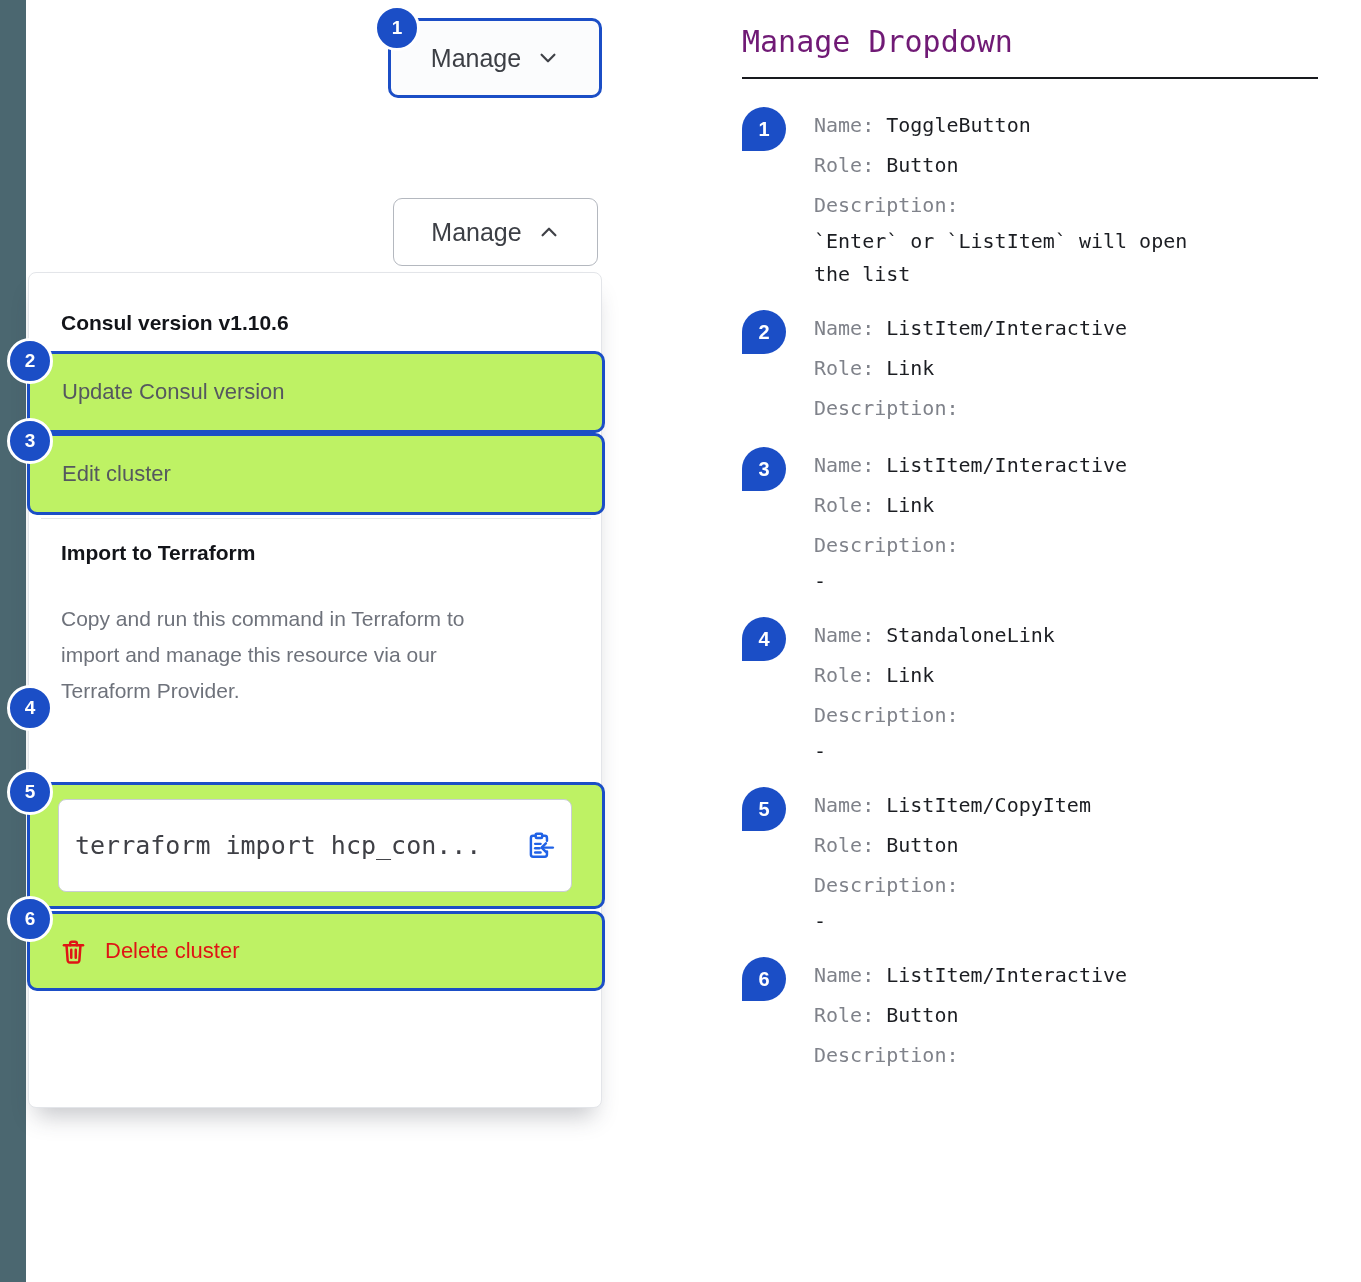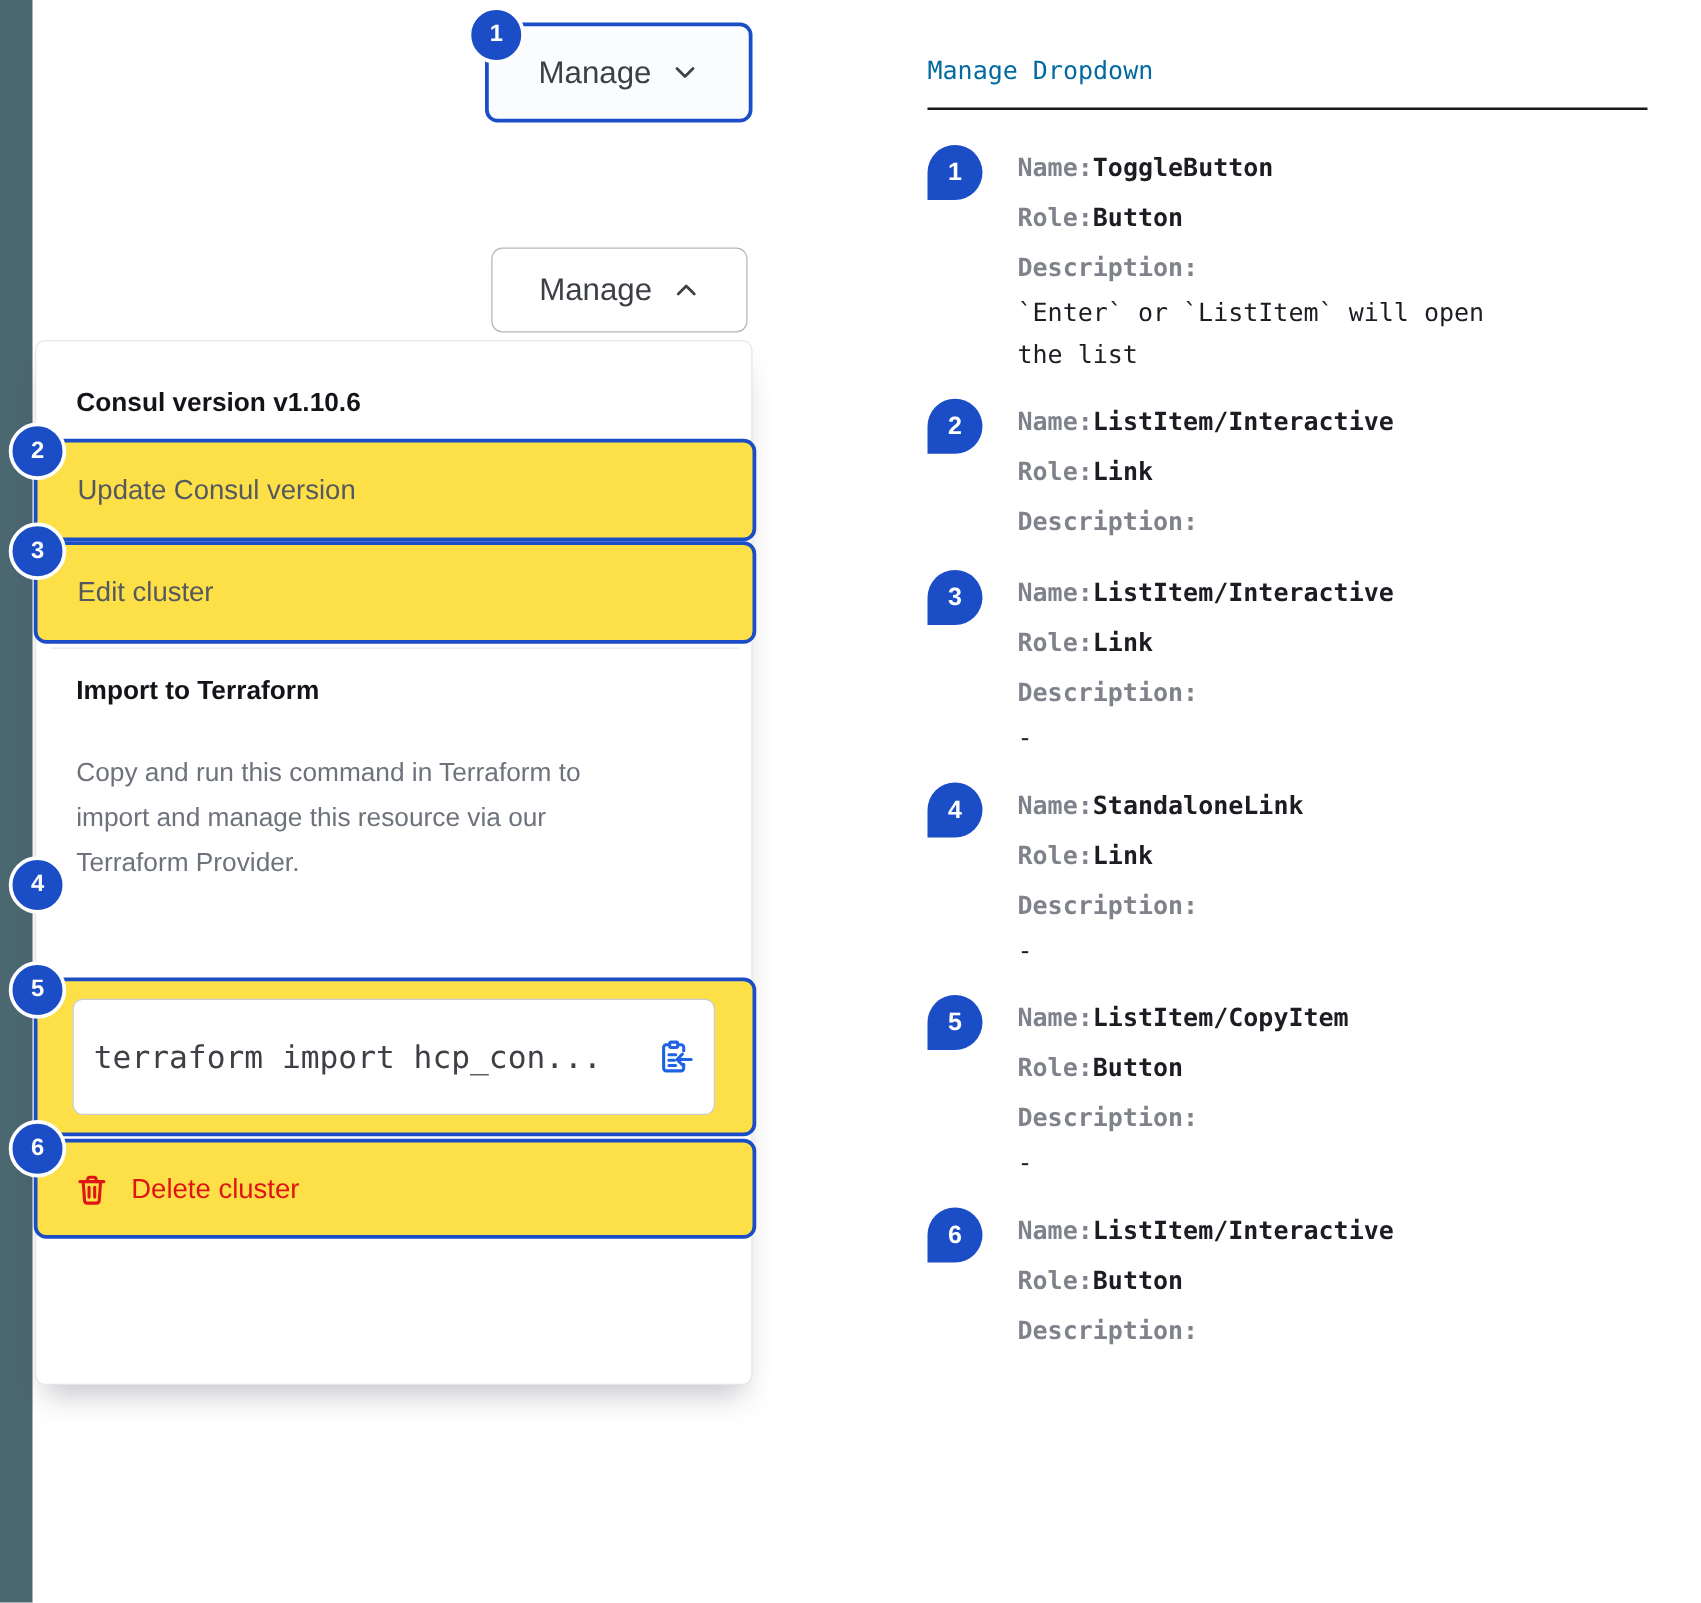--- a/index.html
+++ b/index.html
@@ -19,21 +19,21 @@
     font-size:25px; color:#3c3f45; cursor:pointer; }
 
   
   .panel { position:absolute; left:28px; top:272px; width:574px; height:836px;
     background:#ffffff; border:1px solid #e3e5e9; border-radius:8px;
     box-shadow:0 16px 22px -8px rgba(50,55,70,0.28); }
   .panel-hdr { position:absolute; left:32px; font-size:21px; font-weight:bold; color:#121419; }
   .hdr1 { top:38px; }
   .hdr2 { top:268px; }
   .ring { position:absolute; left:-2px; width:578px; border:3px solid #1b4ec6;
-    border-radius:10px; background:#fde047; display:flex; align-items:center; cursor:pointer; }
+    border-radius:10px; background:#bef264; display:flex; align-items:center; cursor:pointer; }
   .r2 { top:78px;  height:82px; }
   .r3 { top:160px; height:82px; }
   .r4 { top:425px; height:82px; gap:16px; padding-left:30px; }
   .r5 { top:509px; height:127px; }
   .r6 { top:638px; height:80px; gap:18px; padding-left:30px; }
   .item-label { padding-left:32px; font-size:22px; color:#55585f; }
   .divider { position:absolute; top:245px; left:12px; width:550px; height:1px; background:#e3e5e9; }
   .para { position:absolute; left:32px; top:304px; width:412px;
     font-size:21px; line-height:36px; color:#6e727b;margin-top:24px; }
   .link-label { font-size:22px; font-weight:500; color:#2062e6; }
@@ -50,30 +50,30 @@
   .b1 { left:374px; top:5px; }
   .b2 { left:7px; top:338px; }
   .b3 { left:7px; top:418px; }
   .b4 { left:7px; top:685px; }
   .b5 { left:7px; top:769px; }
   .b6 { left:7px; top:896px; }
 
   
   .right { position:absolute; left:742px; top:0; width:590px;
     font-family:"DejaVu Sans Mono", monospace; }
-  .r-title { margin-top:44px; font-size:20px; color:#0369a1; }
+  .r-title { margin-top:24px; font-size:30px; color:#701a75; }
   .r-hr { margin-top:18px; width:576px; height:2px; background:#181a1e; }
   .r-items { margin-top:26px; display:flex; flex-direction:column; gap:17px; }
   .r-item { display:flex; }
   .badge-bubble { width:44px; height:44px; flex-shrink:0; margin-top:2px;
     border-radius:50% 50% 50% 0; background:#1b4ec6; color:#ffffff;
     font-family:"Liberation Sans", sans-serif; font-size:20px; font-weight:bold;
     display:flex; align-items:center; justify-content:center; }
   .r-text { margin-left:28px; font-size:20px; }
-  .r-line { line-height:40px; white-space:nowrap; display:flex; gap:0;font-weight:bold; }
+  .r-line { line-height:40px; white-space:nowrap; display:flex; gap:12px; }
   .r-label { color:#7f828a; }
   .r-value { color:#1b1d22; }
   .r-desc { width:415px; line-height:33px; color:#1b1d22; }
 
   .icon svg { display:block; }
 </style>
 </head>
 <body>
 
 <div class="strip"></div>

